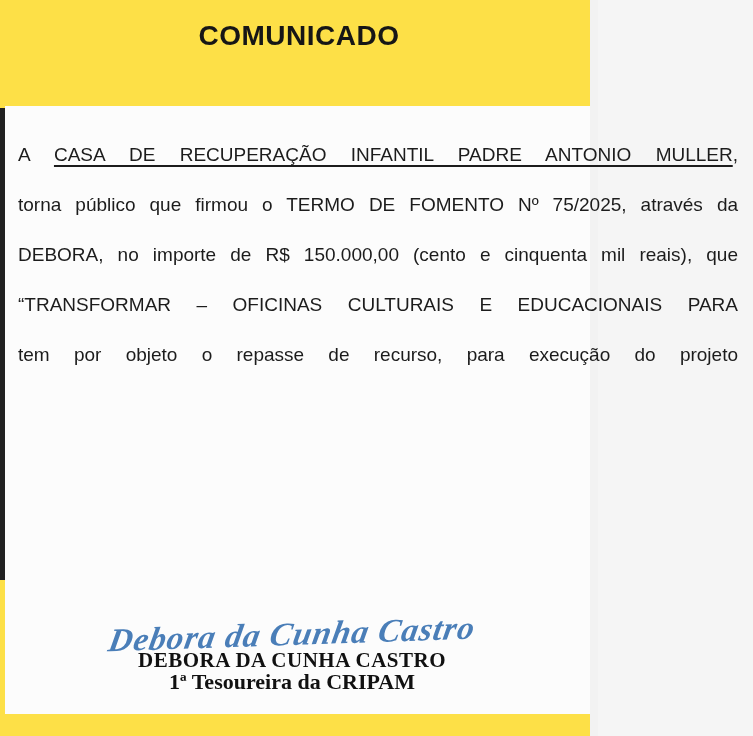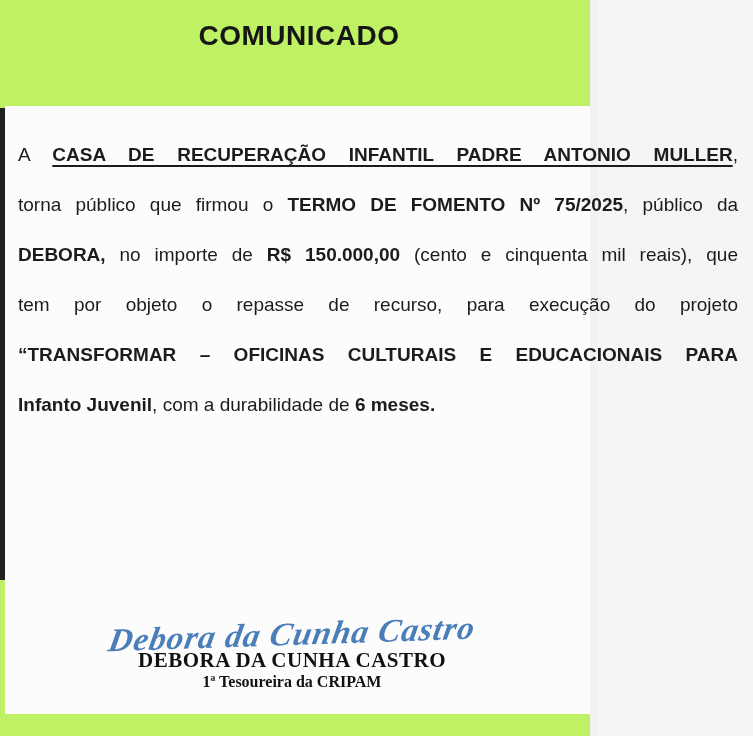--- a/index.html
+++ b/index.html
@@ -6,21 +6,21 @@
   body {
     width: 753px; height: 736px;
     background: #f5f5f5;
     font-family: "Liberation Sans", sans-serif;
     color: #1c1c1c;
     overflow: hidden;
   }
   .page {
     position: relative;
     width: 598px; height: 736px;
-    background: #bef264;
+    background: #fde047;
   }
   .paper {
     position: absolute;
     left: 5px; top: 106px; right: 8px; bottom: 22px;
     background: #fcfcfc;
   }
   .edge-strip {
     position: absolute;
     left: 0; top: 108px;
     width: 5px; height: 472px;
@@ -50,21 +50,21 @@
   .line {
     height: 50px;
     line-height: 50px;
     white-space: nowrap;
     text-align: justify;
     text-align-last: justify;
   }
   .line.last {
     text-align-last: left;
   }
-  .b { font-weight: bold; }
+  .b { font-weight: normal; }
   .u {
     text-decoration: underline;
     text-decoration-thickness: 2px;
     text-underline-offset: 4px;
   }
   .sig-block {
     position: absolute;
     top: 616px; left: 0; right: 14px;
     text-align: center;
   }
@@ -84,42 +84,41 @@
     font-family: "Liberation Serif", serif;
     font-weight: bold;
     font-size: 21px;
     color: #111111;
     letter-spacing: 0.5px;
     line-height: 22px;
   }
   .sig-role {
     font-family: "Liberation Serif", serif;
     font-weight: bold;
-    font-size: 16px;
+    font-size: 22px;
     color: #111111;
     line-height: 22px;
   }
 </style>
 </head>
 <body>
 
 <div class="page">
   <div class="paper"></div>
   <div class="right-band"></div>
   <div class="edge-strip"></div>
 
   <div class="title">COMUNICADO</div>
 
   <div class="body-text">
     <div class="line"><span>A </span><span class="b u">CASA DE RECUPERAÇÃO INFANTIL PADRE ANTONIO MULLER</span><span>,</span></div>
-    <div class="line"><span>torna público que firmou o </span><span class="b">TERMO DE FOMENTO Nº 75/2025</span><span>, público da</span></div>
+    <div class="line"><span>torna público que firmou o </span><span class="b">TERMO DE FOMENTO Nº 75/2025</span><span>, através da</span></div>
     <div class="line"><span class="b">DEBORA,</span><span> no importe de </span><span class="b">R$ 150.000,00</span><span> (cento e cinquenta mil reais), que</span></div>
+    <div class="line"><span class="b">“TRANSFORMAR – OFICINAS CULTURAIS E EDUCACIONAIS PARA</span></div>
     <div class="line"><span>tem por objeto o repasse de recurso, para execução do projeto</span></div>
-    <div class="line"><span class="b">“TRANSFORMAR – OFICINAS CULTURAIS E EDUCACIONAIS PARA</span></div>
-    <div class="line last"><span class="b">Infanto Juvenil</span><span>, com a durabilidade de </span><span class="b">6 meses.</span></div>
   </div>
 
   <div class="sig-block">
     <div class="sig-script">Debora da Cunha Castro</div>
     <div class="sig-name">DEBORA DA CUNHA CASTRO</div>
     <div class="sig-role">1ª Tesoureira da CRIPAM</div>
   </div>
 </div>
 
 </body></html>

